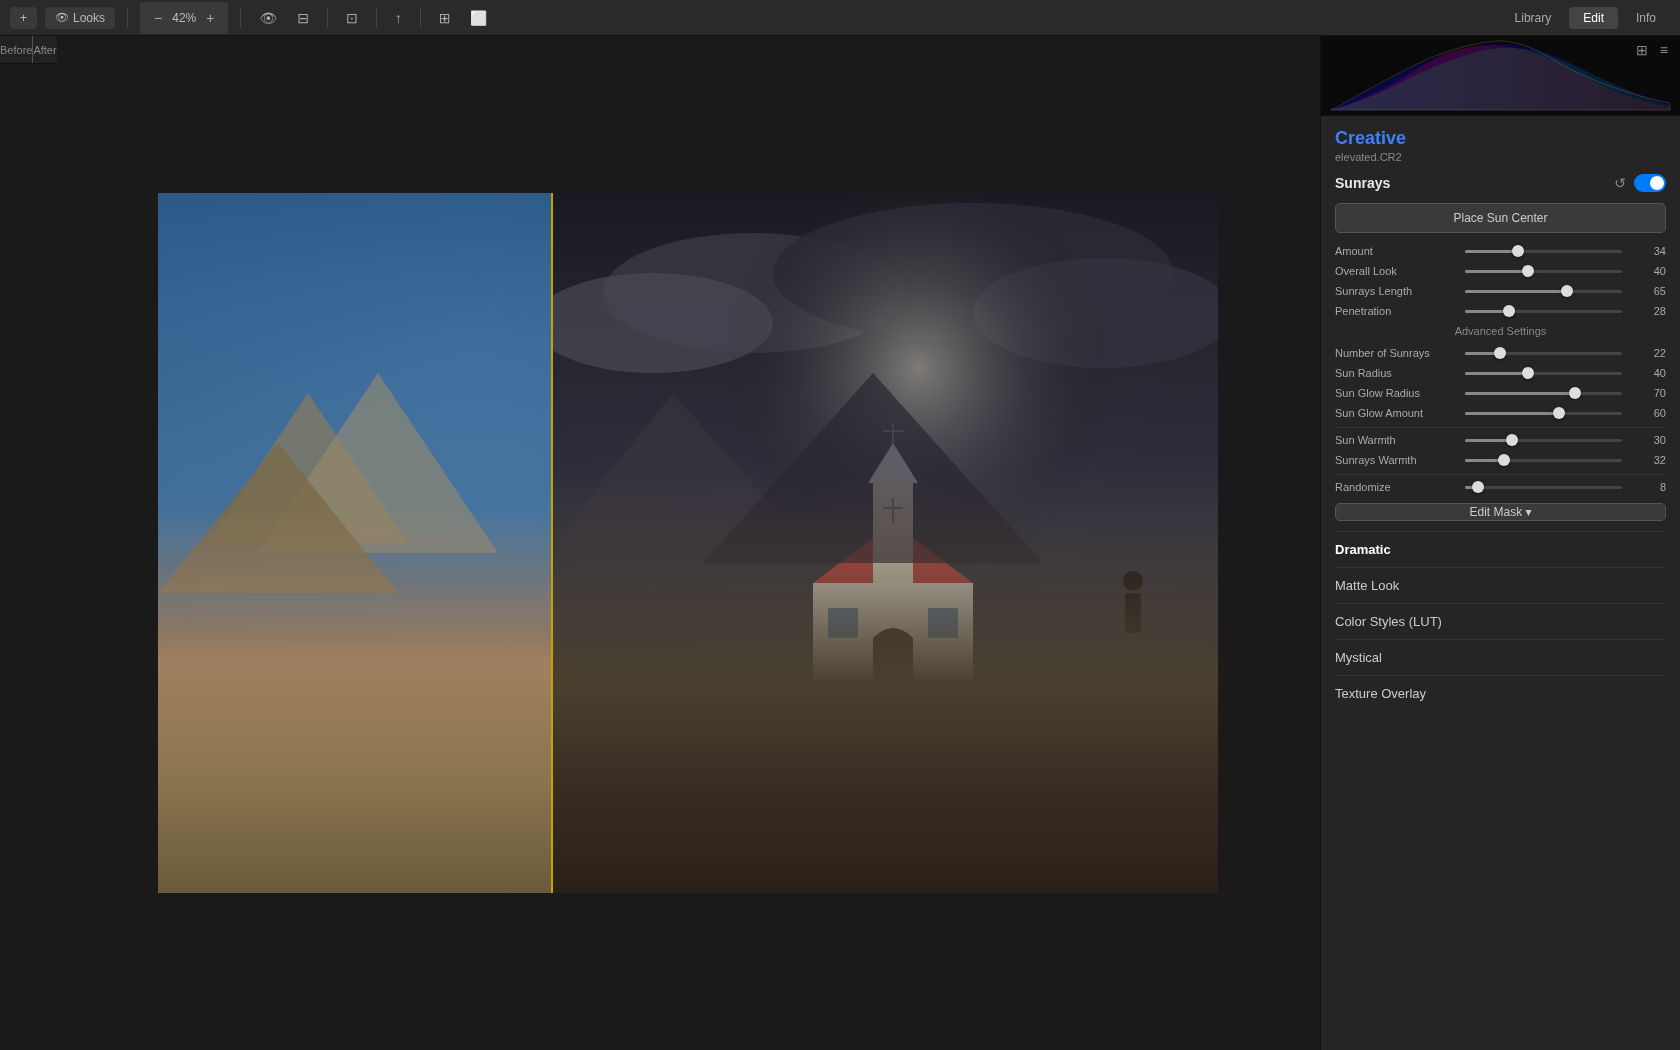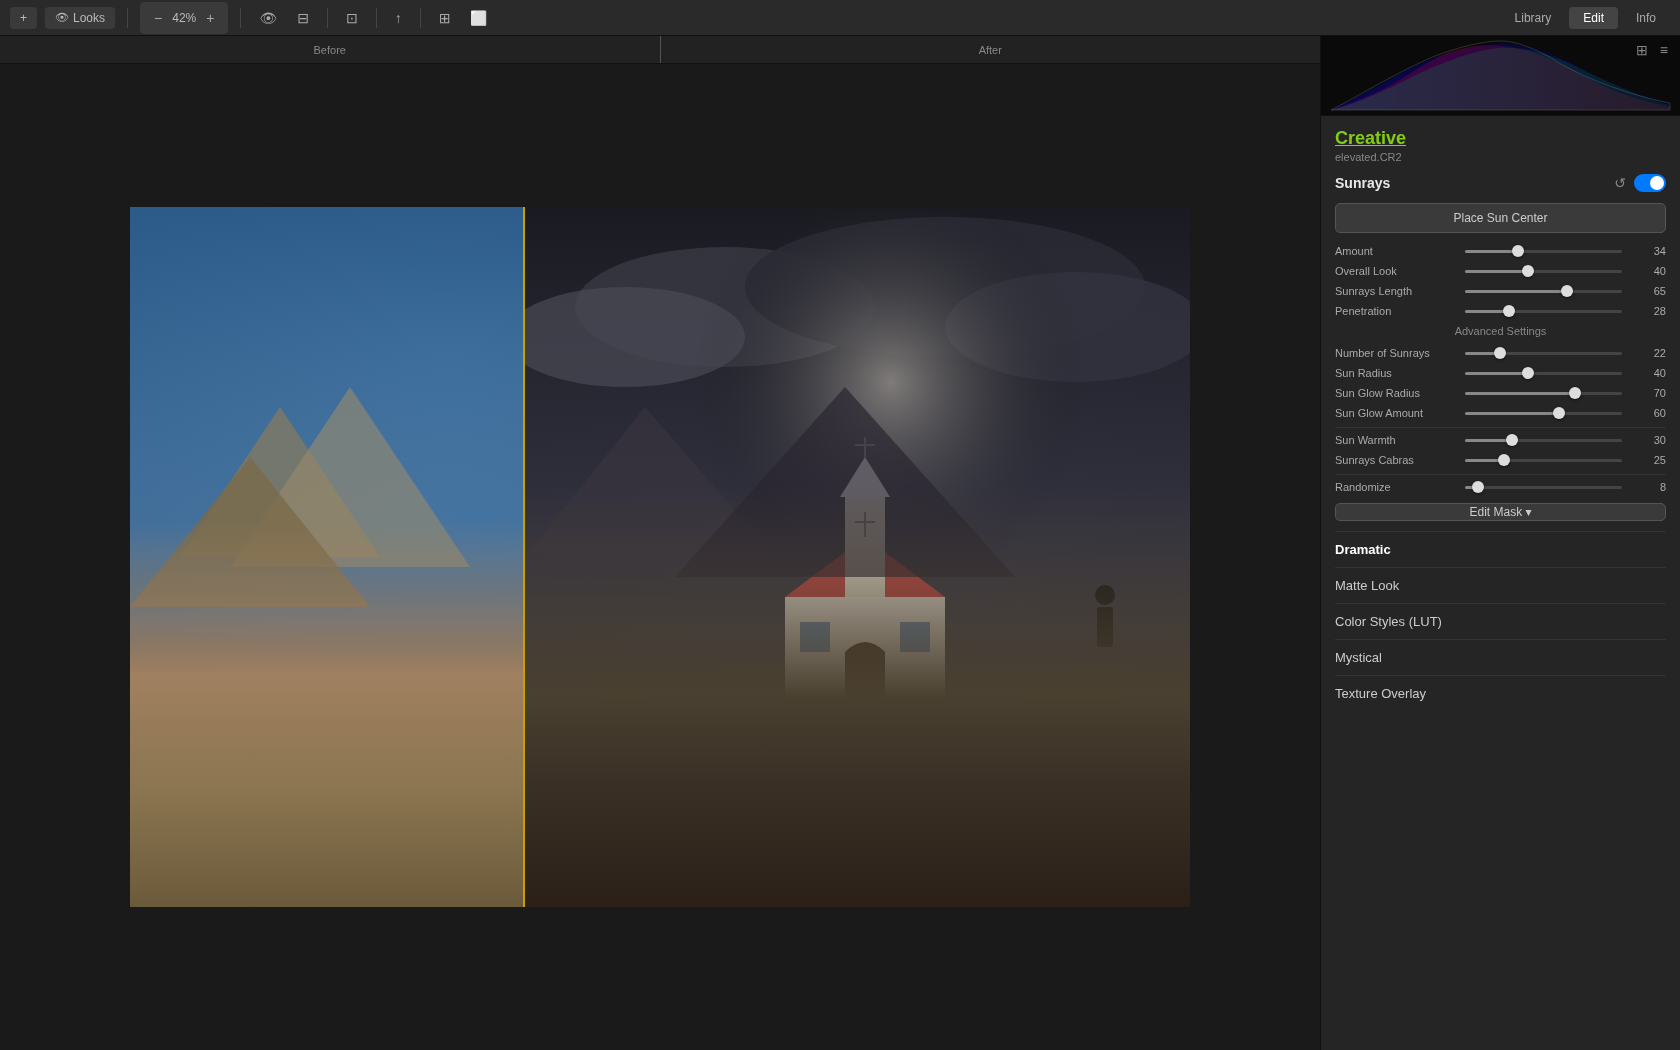--- a/index.html
+++ b/index.html
@@ -83,21 +83,21 @@
     .main-area {
       display: flex;
       flex: 1;
       overflow: hidden;
     }
 
     
     .canvas-area {
       flex: 1;
       display: flex;
-      flex-direction: column;
+      flex-direction: row;
       background: #1a1a1a;
       position: relative;
       overflow: hidden;
     }
     .before-after-bar {
       display: flex;
       height: 28px;
       background: #222;
       border-bottom: 1px solid #111;
       flex-shrink: 0;
@@ -233,23 +233,22 @@
       padding: 12px 14px;
     }
     .panel-content::-webkit-scrollbar { width: 4px; }
     .panel-content::-webkit-scrollbar-track { background: #1a1a1a; }
     .panel-content::-webkit-scrollbar-thumb { background: #444; border-radius: 2px; }
 
     
     .section-title {
       font-size: 18px;
       font-weight: 600;
-      color: #84cc16;
+      color: #3b82f6;
       margin-bottom: 2px;
-      text-decoration: underline;
     }
     .section-subtitle {
       font-size: 11px;
       color: #888;
       margin-bottom: 10px;
     }
 
     
     .ai-sky-row {
       display: flex;
@@ -708,26 +707,26 @@
         <div class="slider-row">
           <span class="slider-label">Sun Warmth</span>
           <div class="slider-track">
             <div class="slider-fill" style="width:30%;"></div>
             <div class="slider-thumb" style="left:30%;"></div>
           </div>
           <span class="slider-value">30</span>
         </div>
 
         <div class="slider-row">
-          <span class="slider-label">Sunrays Cabras</span>
+          <span class="slider-label">Sunrays Warmth</span>
           <div class="slider-track">
             <div class="slider-fill" style="width:25%;"></div>
             <div class="slider-thumb" style="left:25%;"></div>
           </div>
-          <span class="slider-value">25</span>
+          <span class="slider-value">32</span>
         </div>
 
         <div class="divider-line"></div>
 
         <div class="slider-row">
           <span class="slider-label">Randomize</span>
           <div class="slider-track">
             <div class="slider-fill" style="width:8%;"></div>
             <div class="slider-thumb" style="left:8%;"></div>
           </div>

